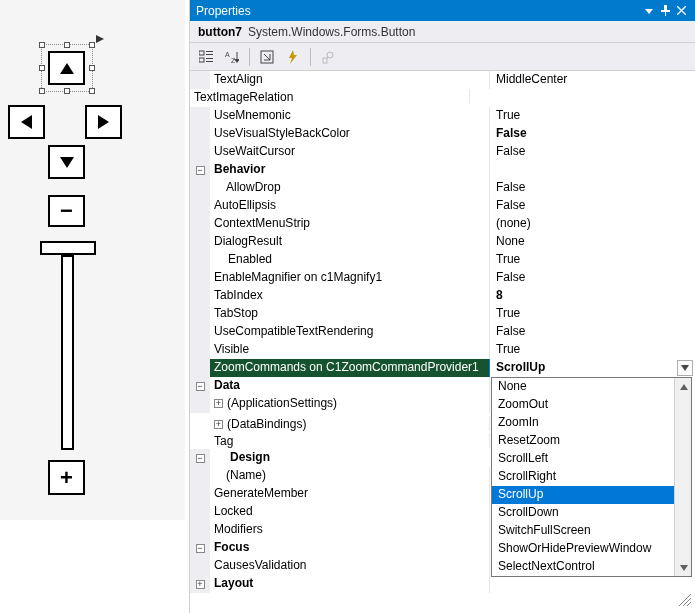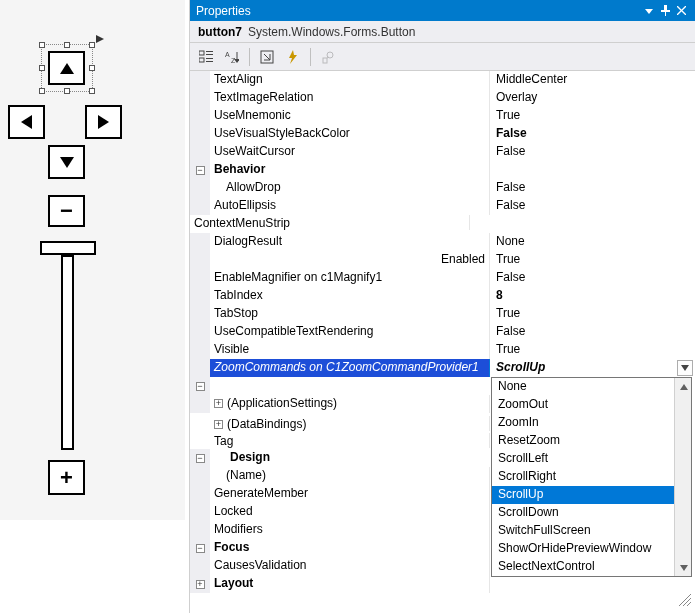--- a/index.html
+++ b/index.html
@@ -179,21 +179,21 @@
     border-right: 1px solid #e6e6e6;
     white-space: nowrap; overflow:hidden; text-overflow:ellipsis;
   }
   .valcell {
     flex: 1;
     padding: 1px 4px 0 6px;
     white-space: nowrap; overflow:hidden; text-overflow:ellipsis;
   }
   .cat .namecell { font-weight: bold; }
   .bold { font-weight: bold; }
-  .row.selected { background: #1d4ed8; color: #fff; font-style: italic; }
+  .row.selected { background: #14532d; color: #fff; }
   .row.selected .namecell { border-right-color: #0078d7; }
   .row.selected .valcell { background: #fff; color: #000; font-weight: bold; }
   .dd-btn {
     position: absolute;
     right: 2px;
     width: 16px; height: 16px;
     background: #fdfdfd;
     border: 1px solid #adadad;
     display:flex; align-items:center; justify-content:center;
     cursor: pointer;
@@ -346,21 +346,21 @@
       </div>
     </div>
 
     <div class="grid">
       <div class="grid-inner" id="gridInner">
           <div class="row" style="position: relative;">
             <div class="gutter"></div>
             <div class="namecell" style="padding-left: 4px;"><span>TextAlign</span></div>
             <div class="valcell">MiddleCenter</div>
           </div>
-          <div class="row" style="position: relative;">
+          <div class="row" style="position: relative; flex-direction: column;">
             <div class="gutter"></div>
             <div class="namecell" style="padding-left: 4px;"><span>TextImageRelation</span></div>
             <div class="valcell">Overlay</div>
           </div>
           <div class="row" style="position: relative;">
             <div class="gutter"></div>
             <div class="namecell" style="padding-left: 4px;"><span>UseMnemonic</span></div>
             <div class="valcell">True</div>
           </div>
           <div class="row" style="position: relative;">
@@ -383,33 +383,33 @@
           <div class="row" style="position: relative;">
             <div class="gutter"></div>
             <div class="namecell" style="padding-left: 16px;"><span>AllowDrop</span></div>
             <div class="valcell">False</div>
           </div>
           <div class="row" style="position: relative;">
             <div class="gutter"></div>
             <div class="namecell" style="padding-left: 4px;"><span>AutoEllipsis</span></div>
             <div class="valcell">False</div>
           </div>
-          <div class="row" style="position: relative; flex-direction: column;">
+          <div class="row" style="position: relative;">
             <div class="gutter"></div>
             <div class="namecell" style="padding-left: 4px;"><span>ContextMenuStrip</span></div>
             <div class="valcell">(none)</div>
           </div>
           <div class="row" style="position: relative;">
             <div class="gutter"></div>
             <div class="namecell" style="padding-left: 4px;"><span>DialogResult</span></div>
             <div class="valcell">None</div>
           </div>
           <div class="row" style="position: relative;">
             <div class="gutter"></div>
-            <div class="namecell" style="padding-left: 5px; text-align: right;"><span>Enabled</span></div>
+            <div class="namecell" style="padding-left: 18px;"><span>Enabled</span></div>
             <div class="valcell">True</div>
           </div>
           <div class="row" style="position: relative;">
             <div class="gutter"></div>
             <div class="namecell" style="padding-left: 4px;"><span>EnableMagnifier on c1Magnify1</span></div>
             <div class="valcell">False</div>
           </div>
           <div class="row" style="position: relative;">
             <div class="gutter"></div>
             <div class="namecell" style="padding-left: 4px;"><span>TabIndex</span></div>
@@ -437,20 +437,21 @@
             <div class="dd-btn" style="top: 1px;">
               <svg width="8" height="6">
                 <polygon points="0,0 8,0 4,6" fill="#444"></polygon>
               </svg>
             </div>
           </div>
           <div class="row cat" style="position: relative;">
             <div class="gutter">
               <div class="expander">−</div>
             </div>
+            <div class="namecell" style="padding-left: 4px;"><span>Data</span></div>
             <div class="valcell"></div>
           </div>
           <div class="row" style="position: relative;">
             <div class="gutter"></div>
             <div class="namecell" style="padding-left: 4px;"><span class="expander" style="display: inline-block; margin-right: 4px; vertical-align: 1px;">+</span><span>(ApplicationSettings)</span></div>
             <div class="valcell"></div>
           </div>
           <div class="row" style="position: relative; align-items: flex-end;">
             <div class="gutter"></div>
             <div class="namecell" style="padding-left: 4px;"><span class="expander" style="display: inline-block; margin-right: 4px; vertical-align: 1px;">+</span><span>(DataBindings)</span></div>

